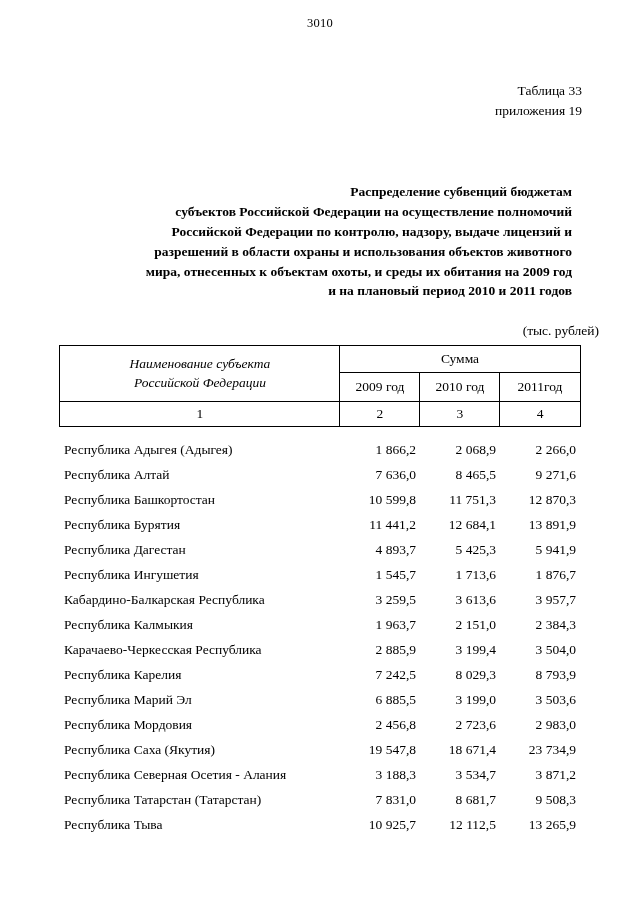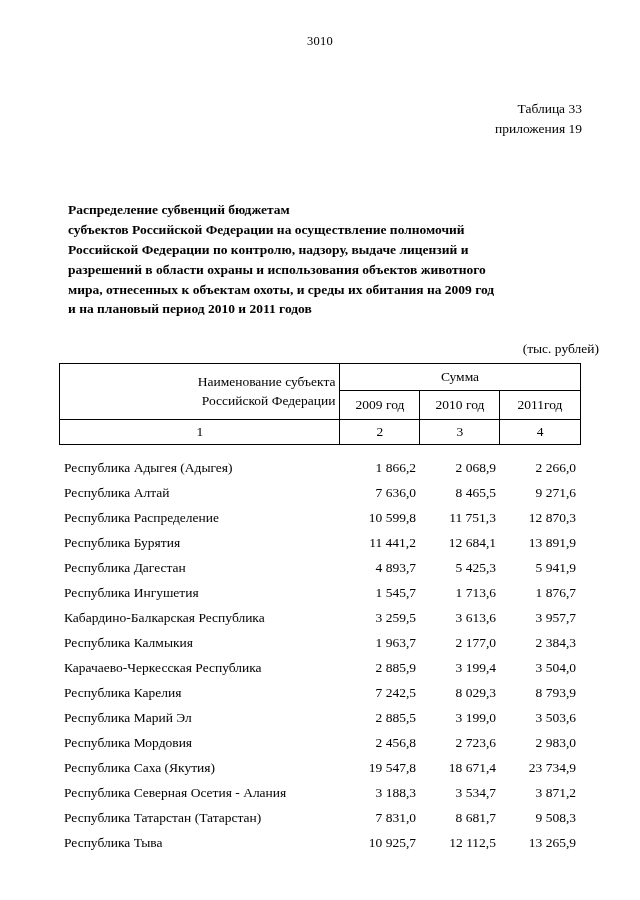--- a/index.html
+++ b/index.html
@@ -18,35 +18,35 @@
   .page {
     width: 640px;
     height: 900px;
     box-sizing: border-box;
     padding: 0;
     position: relative;
   }
   .page-number {
     text-align: center;
     font-size: 12.5px;
-    margin-top: 34px;
+    margin-top: 16px;
     letter-spacing: 0.3px;
   }
   .table-ref {
     margin-top: 50px;
     padding-right: 58px;
     text-align: right;
     font-size: 13.5px;
     line-height: 1.45;
     padding-left: 26px;
   }
   .title-block {
     margin-top: 62px;
     padding: 0 68px;
-    text-align: left;
+    text-align: right;
     font-weight: bold;
     font-size: 13.5px;
     line-height: 1.47;
   }
   .units {
     margin-top: 22px;
     padding-right: 41px;
     text-align: right;
     font-size: 13.5px;
   }
@@ -56,24 +56,25 @@
     width: 520px;
     table-layout: fixed;
   }
   table.main th, table.main td {
     border: 1px solid #000000;
     font-weight: normal;
     font-size: 13.5px;
     padding: 2px 4px;
   }
   .hdr-name {
-    text-align: right;
+    text-align: center;
     vertical-align: middle;
     line-height: 1.35;
     height: 46px;
+    font-style: italic;
   }
   .hdr-sum {
     text-align: center;
     vertical-align: middle;
     height: 22px;
   }
   .hdr-year {
     text-align: center;
     vertical-align: middle;
     height: 24px;
@@ -175,21 +176,21 @@
           <td class="val">2 068,9</td>
           <td class="val">2 266,0</td>
         </tr>
         <tr>
           <td class="name">Республика Алтай</td>
           <td class="val">7 636,0</td>
           <td class="val">8 465,5</td>
           <td class="val">9 271,6</td>
         </tr>
         <tr>
-          <td class="name">Республика Распределение</td>
+          <td class="name">Республика Башкортостан</td>
           <td class="val">10 599,8</td>
           <td class="val">11 751,3</td>
           <td class="val">12 870,3</td>
         </tr>
         <tr>
           <td class="name">Республика Бурятия</td>
           <td class="val">11 441,2</td>
           <td class="val">12 684,1</td>
           <td class="val">13 891,9</td>
         </tr>
@@ -207,38 +208,38 @@
         </tr>
         <tr>
           <td class="name">Кабардино-Балкарская Республика</td>
           <td class="val">3 259,5</td>
           <td class="val">3 613,6</td>
           <td class="val">3 957,7</td>
         </tr>
         <tr>
           <td class="name">Республика Калмыкия</td>
           <td class="val">1 963,7</td>
-          <td class="val">2 177,0</td>
+          <td class="val">2 151,0</td>
           <td class="val">2 384,3</td>
         </tr>
         <tr>
           <td class="name">Карачаево-Черкесская Республика</td>
           <td class="val">2 885,9</td>
           <td class="val">3 199,4</td>
           <td class="val">3 504,0</td>
         </tr>
         <tr>
           <td class="name">Республика Карелия</td>
           <td class="val">7 242,5</td>
           <td class="val">8 029,3</td>
           <td class="val">8 793,9</td>
         </tr>
         <tr>
           <td class="name">Республика Марий Эл</td>
-          <td class="val">2 885,5</td>
+          <td class="val">6 885,5</td>
           <td class="val">3 199,0</td>
           <td class="val">3 503,6</td>
         </tr>
         <tr>
           <td class="name">Республика Мордовия</td>
           <td class="val">2 456,8</td>
           <td class="val">2 723,6</td>
           <td class="val">2 983,0</td>
         </tr>
         <tr>

